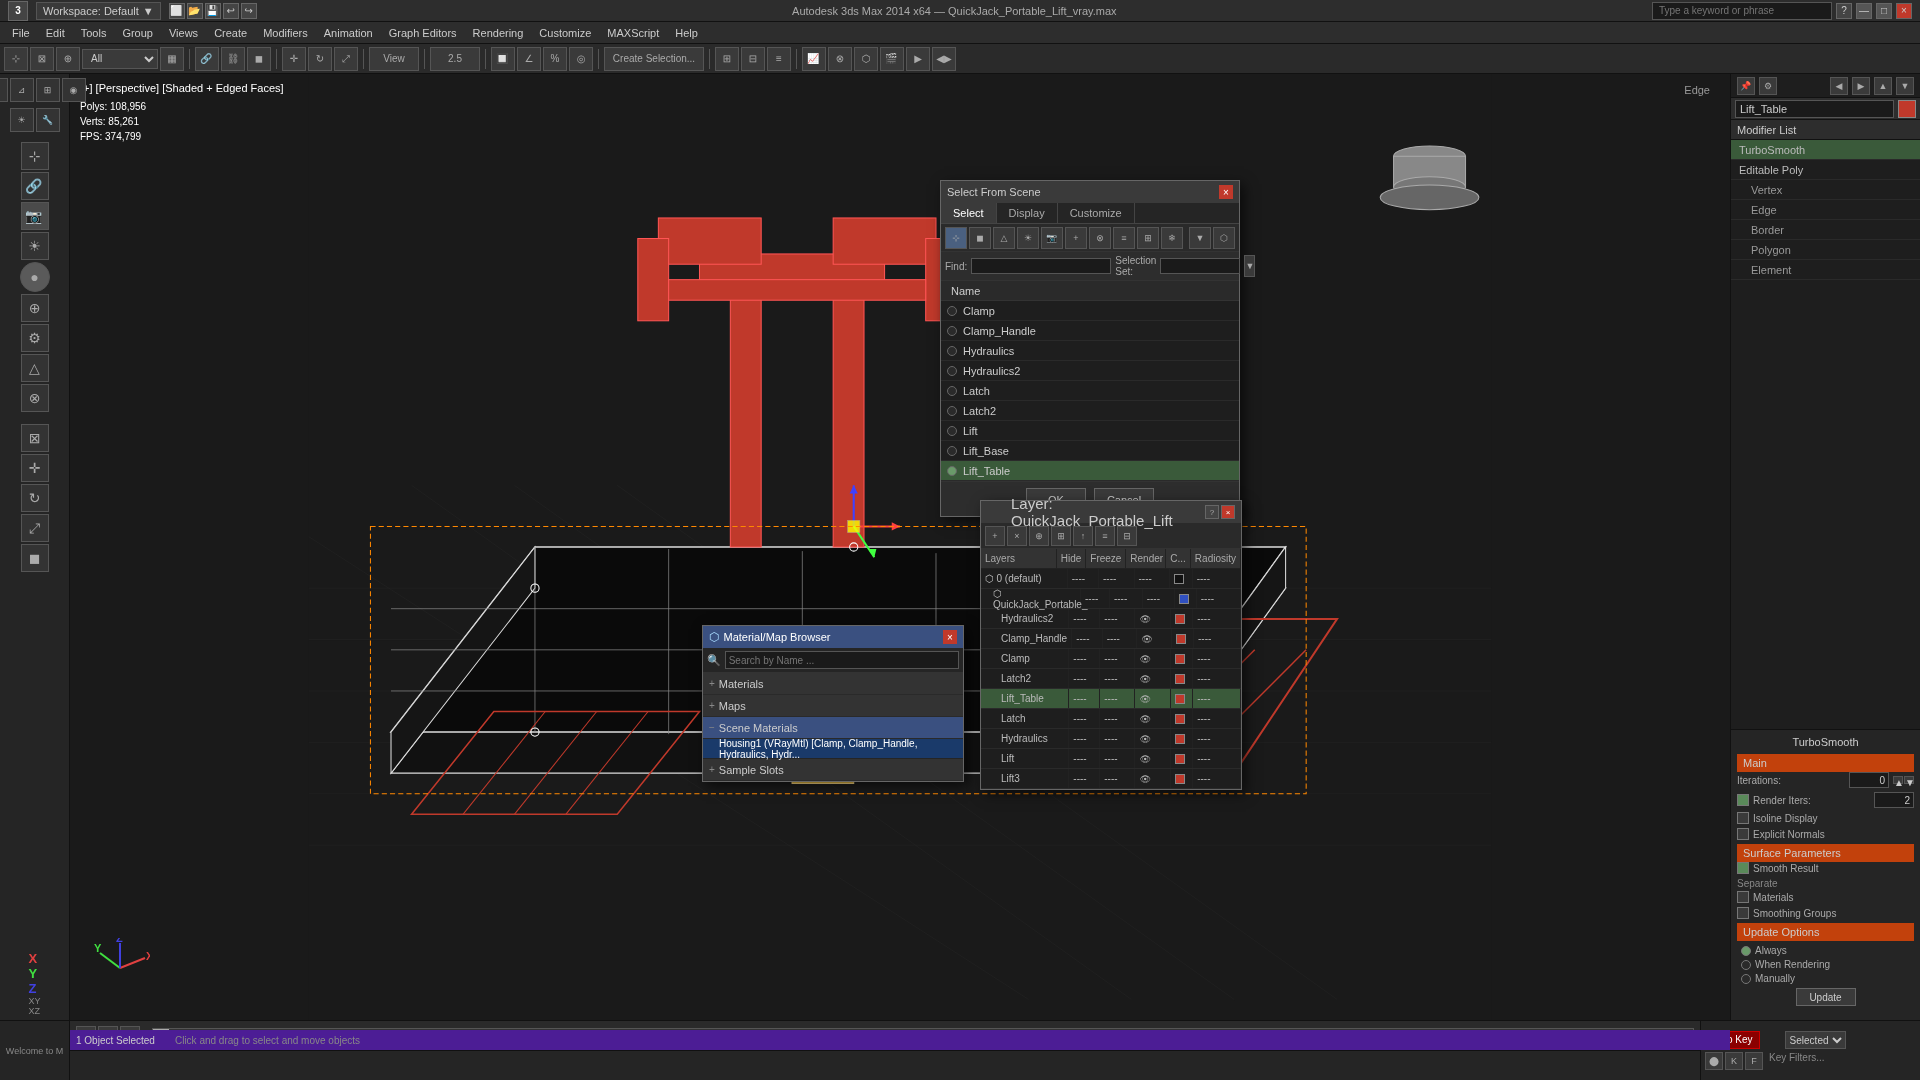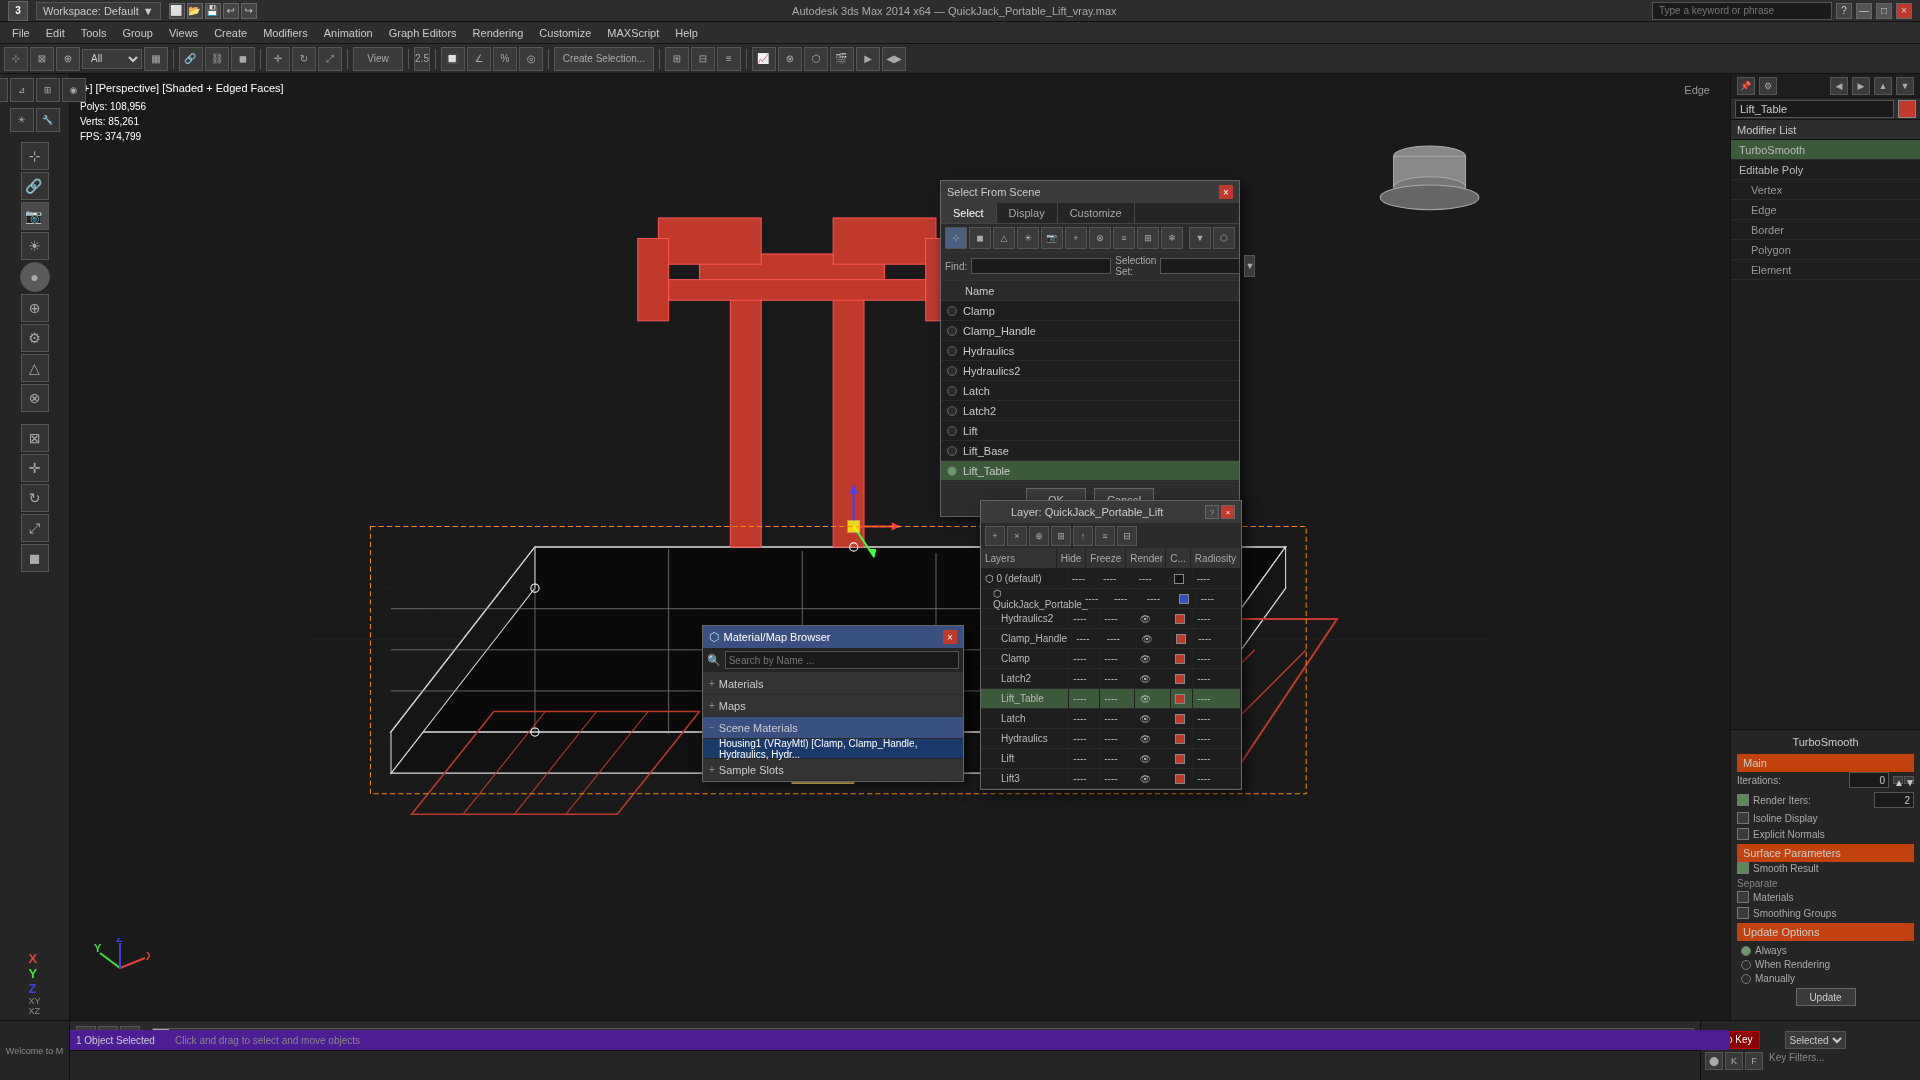--- a/index.html
+++ b/index.html
@@ -119,21 +119,21 @@
       background: #555;
       margin: 0 3px;
     }
     .toolbar-select {
       height: 20px;
       background: #3a3a3a;
       border: 1px solid #555;
       color: #ccc;
       padding: 0 4px;
       font-size: 10px;
-      width: 60px;
+      width: 76px;
     }
 
     
     #left-sidebar {
       position: absolute;
       top: 74px; left: 0;
       width: 70px;
       bottom: 60px;
       background: #252525;
       border-right: 1px solid #111;
@@ -482,21 +482,21 @@
       border: 1px solid #555;
       color: #ccc;
       padding: 0 3px;
       font-size: 10px;
     }
     #sfs-name-col {
       height: 20px;
       background: #2a2a2a;
       display: flex;
       align-items: center;
-      padding: 0 24px;
+      padding: 0 10px;
       border-bottom: 1px solid #333;
     }
     #sfs-name-col span { font-size: 11px; color: #ccc; }
     #sfs-list {
       height: 180px;
       background: #1e1e1e;
       overflow-y: auto;
     }
     .sfs-item {
       height: 20px;
@@ -626,21 +626,21 @@
     }
     #lm-titlebar {
       height: 22px;
       background: #3a3a3a;
       display: flex;
       align-items: center;
       padding: 0 6px;
       justify-content: space-between;
       cursor: move;
     }
-    #lm-title { font-size: 11px; color: #ccc; padding-left: 24px; }
+    #lm-title { font-size: 15px; color: #ccc; padding-left: 24px; }
     .lm-titlebar-btns {
       display: flex; gap: 2px;
     }
     .lm-tbtn {
       width: 14px; height: 14px;
       background: #444;
       border: 1px solid #666;
       cursor: pointer;
       display: flex; align-items: center; justify-content: center;
       font-size: 8px;
@@ -811,21 +811,21 @@
   <div class="toolbar-btn">🔗</div>
   <div class="toolbar-btn">⛓</div>
   <div class="toolbar-btn">◼</div>
   <div class="toolbar-separator"></div>
   <div class="toolbar-btn">✛</div>
   <div class="toolbar-btn">↻</div>
   <div class="toolbar-btn">⤢</div>
   <div class="toolbar-separator"></div>
   <div class="toolbar-btn" style="width:50px;">View</div>
   <div class="toolbar-separator"></div>
-  <div class="toolbar-btn" style="width:16px;">2.5</div>
+  <div class="toolbar-btn" style="width:50px;">2.5</div>
   <div class="toolbar-separator"></div>
   <div class="toolbar-btn">🔲</div>
   <div class="toolbar-btn">∠</div>
   <div class="toolbar-btn">%</div>
   <div class="toolbar-btn">◎</div>
   <div class="toolbar-separator"></div>
   <div class="toolbar-btn" style="width:100px;">Create Selection...</div>
   <div class="toolbar-separator"></div>
   <div class="toolbar-btn">⊞</div>
   <div class="toolbar-btn">⊟</div>

